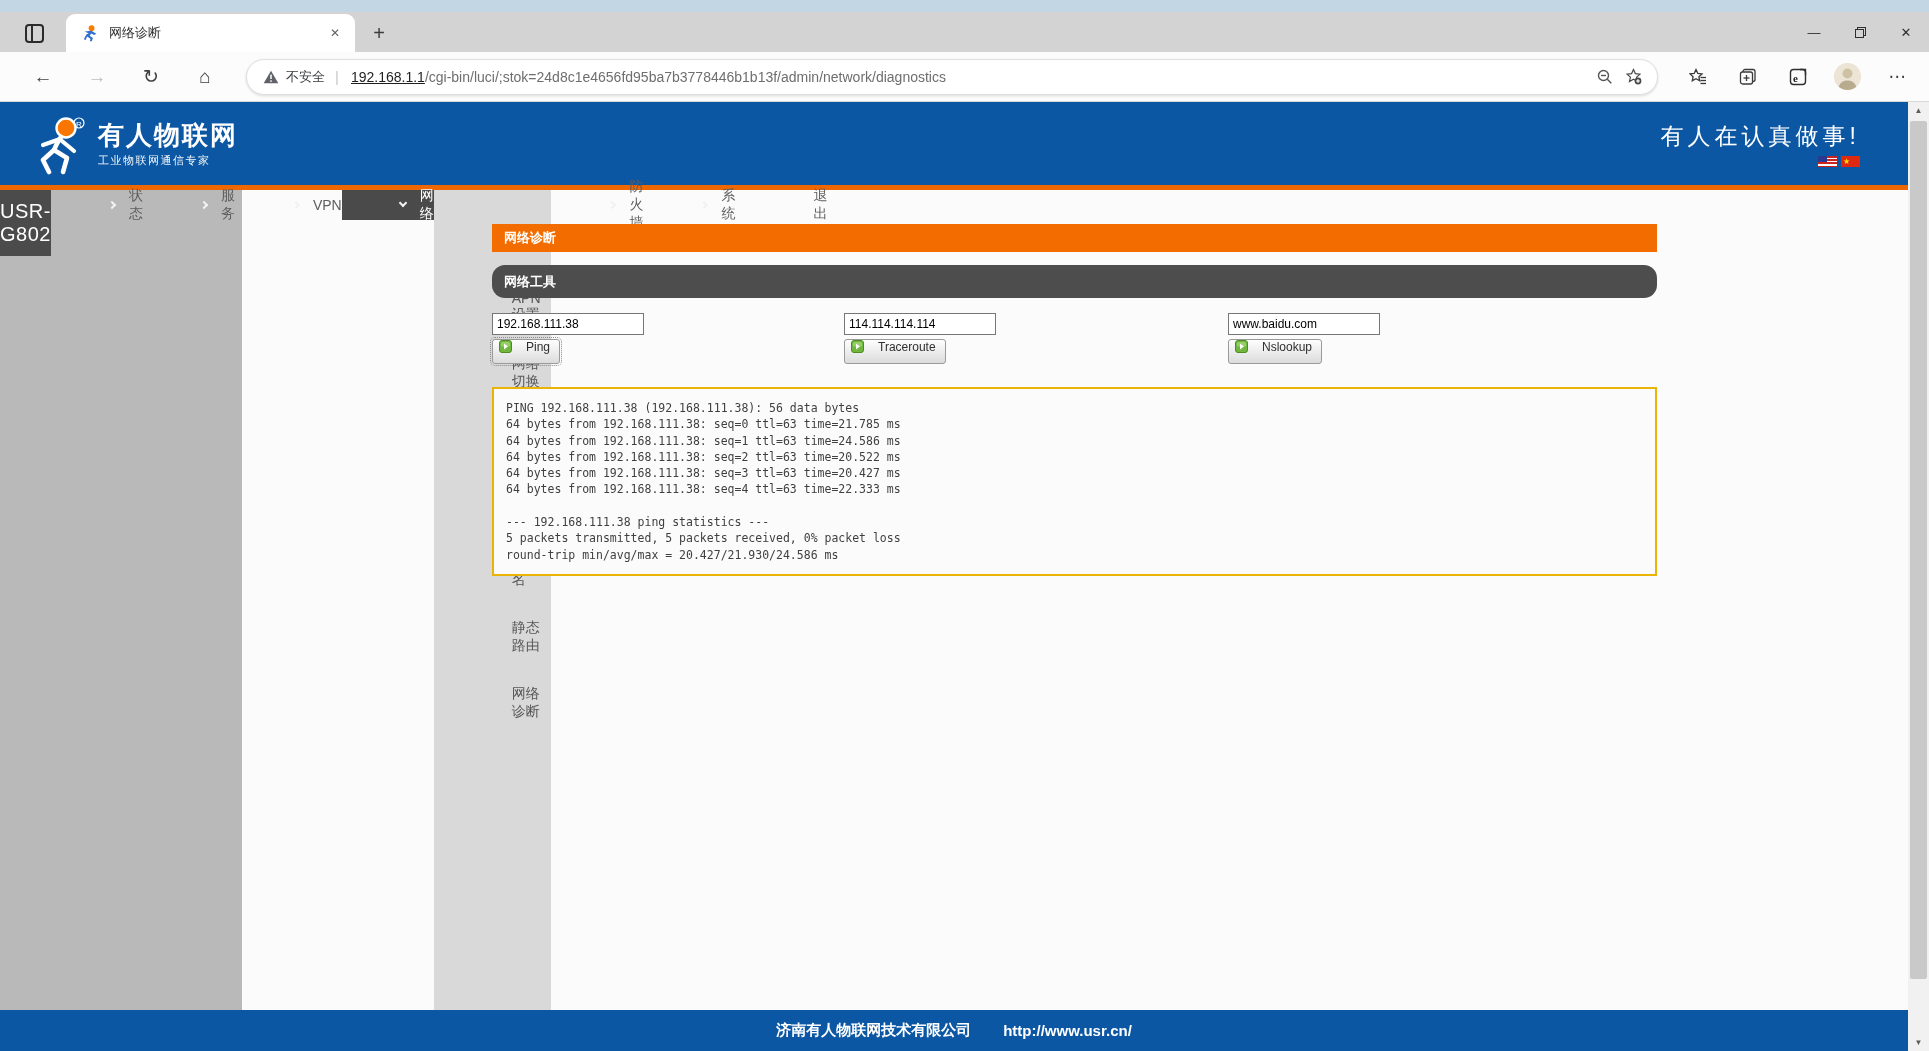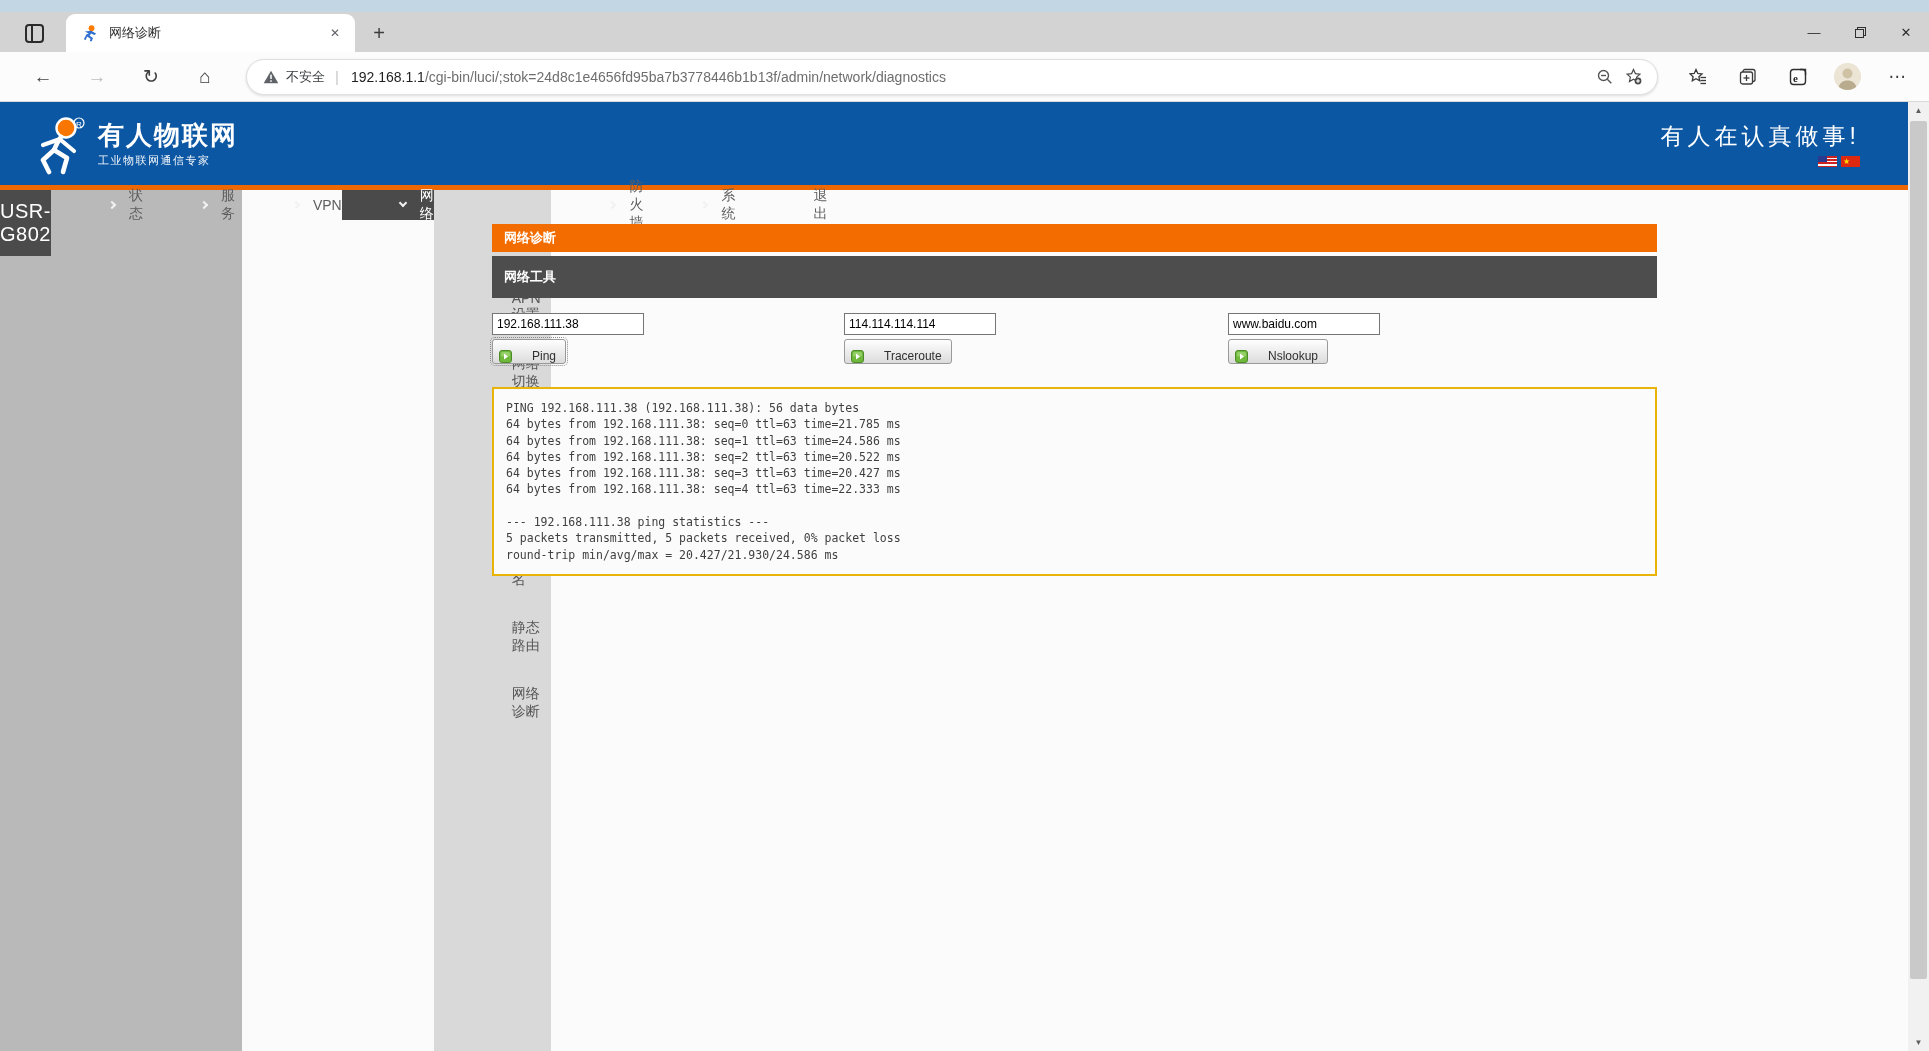--- a/index.html
+++ b/index.html
@@ -22,21 +22,21 @@
   .restore-glyph .r1 { position:absolute; right:0; top:0; width:9px; height:9px; border:1.4px solid #2e2e2e; }
   .restore-glyph .r2 { position:absolute; left:0; bottom:0; width:9px; height:9px; border:1.4px solid #2e2e2e; background:#d3d3d3; }
 
   .toolbar { position:relative; height:50px; background:#fcfcfd; border-bottom:1px solid #d9d9d9; display:flex; align-items:center; padding:0 18px 0 28px; gap:0; }
   .nav-ico { width:30px; height:32px; display:flex; align-items:center; justify-content:center; font-size:19px; color:#3f3f3f; border-radius:6px; margin-right:24px; cursor:pointer; }
   .nav-ico.disabled { color:#bcbcbc; }
   .addr { flex:1; height:36px; margin:0 26px 0 2px; background:#fff; border:1px solid #e0e0e0; box-shadow:0 1px 3px rgba(0,0,0,.13); border-radius:18px; display:flex; align-items:center; padding:0 10px 0 16px; }
   .sec-label { font-size:13px; color:#3c4043; margin:0 10px 0 7px; }
   .addr-sep { color:#c9c9c9; font-size:15px; margin-right:12px; font-weight:300; }
   .url { font-size:14px; color:#6e6e6e; white-space:nowrap; overflow:hidden; flex:1; }
-  .url b { color:#1f1f1f; font-weight:400; }
+  .url b { color:#1f1f1f; font-weight:400;text-decoration:underline; }
   .addr-ico { width:28px; height:28px; display:flex; align-items:center; justify-content:center; border-radius:5px; cursor:pointer; }
   .tb-right { display:flex; align-items:center; gap:22px; }
   .tb-ico { width:28px; height:28px; display:flex; align-items:center; justify-content:center; font-size:17px; color:#3a3a3a; border-radius:5px; cursor:pointer; }
   .avatar { width:27px; height:27px; border-radius:50%; background:#ebe4d6; overflow:hidden; display:flex; align-items:flex-end; justify-content:center; }
 
   
   .viewport { position:relative; height:949px; background:#fff; }
   .page { position:absolute; inset:0 21px 0 0; display:flex; flex-direction:column; }
   .site-header { height:83px; background:#0b57a4; display:flex; align-items:center; padding:0 48px 0 30px; }
   .logo-wrap { display:flex; align-items:center; gap:10px; }
@@ -62,26 +62,26 @@
   .m-item .lbl { margin-left:20px; }
   .m-item.selected { background:#4a4a4a; color:#fff; }
   .submenu { background:#d9d9d9; }
   .s-item { height:30px; display:flex; align-items:center; padding-left:78px; font-size:14px; color:#575757; cursor:pointer;margin-top:36px; }
   .sidebar-fill { flex:1; }
 
   .content { flex:1; position:relative; }
   .content-col { position:absolute; left:250px; top:34px; width:1165px; }
   .bar { height:28px; display:flex; align-items:center; padding-left:12px; color:#fff; font-size:13px; font-weight:bold; }
   .bar.orange { background:#f36c00; }
-  .bar.dark { background:#4d4d4d; height:42px; margin-top:4px; }
+  .bar.dark { background:#4d4d4d; height:33px; margin-top:13px;border-radius:13px; }
   .tools-row { display:flex; margin-top:15px; }
   .tool-col { display:flex; flex-direction:column; align-items:flex-start; }
   .tool-col.c1 { width:352px; } .tool-col.c2 { width:384px; } .tool-col.c3 { flex:1; }
   .tool-input { width:152px; height:22px; border:1px solid #767676; background:#fff; font-size:12px; padding:0 4px; font-family:"Liberation Sans",sans-serif; }
-  .tool-btn { margin-top:4px; height:25px; display:flex; align-items:flex-end; gap:20px; padding:0 9px 0 6px; font-size:12px; color:#303030; background:linear-gradient(#fefefe,#dcdcdc); border:1px solid #9a9a9a; border-radius:3px; cursor:pointer; font-family:"Liberation Sans",sans-serif; }
+  .tool-btn { margin-top:4px; height:25px; display:flex; align-items:flex-start; gap:14px; padding:0 9px 0 6px; font-size:12px; color:#303030; background:linear-gradient(#fefefe,#dcdcdc); border:1px solid #9a9a9a; border-radius:3px; cursor:pointer; font-family:"Liberation Sans",sans-serif; }
   .tool-btn.focused { outline:1px dotted #8a8a8a; outline-offset:1px; }
   .output-box { margin-top:23px; width:1165px; min-height:166px; background:#fbfbfb; border:2px solid #eab308; padding:11px 12px; }
   .output-pre { font-family:"DejaVu Sans Mono","Liberation Mono",monospace; font-size:11.5px; line-height:16.3px; color:#3f3f3f; white-space:pre; }
 
   .site-footer { height:41px; background:#0b57a4; display:flex; align-items:center; justify-content:center; gap:32px; color:#fff; font-size:15px; font-weight:bold; }
 
   
   .scrollbar { position:absolute; top:0; right:0; width:21px; height:100%; background:#f1f1f1; }
   .sb-arrow { height:17px; display:flex; align-items:center; justify-content:center; font-size:8px; color:#5c5c5c; cursor:pointer; }
   .sb-arrow.bottom { position:absolute; bottom:0; left:0; right:0; }
@@ -314,20 +314,24 @@
 64 bytes from 192.168.111.38: seq=4 ttl=63 time=22.333 ms
 
 --- 192.168.111.38 ping statistics ---
 5 packets transmitted, 5 packets received, 0% packet loss
 round-trip min/avg/max = 20.427/21.930/24.586 ms</div>
             </div>
           </div>
         </main>
       </div>
 
+      <div class="site-footer">
+        <span>济南有人物联网技术有限公司</span>
+        <span>http://www.usr.cn/</span>
+      </div>
     </div>
 
     <div class="scrollbar">
       <div class="sb-arrow">▲</div>
       <div class="sb-thumb"></div>
       <div class="sb-arrow bottom">▼</div>
     </div>
   </div>
 
 </div>

